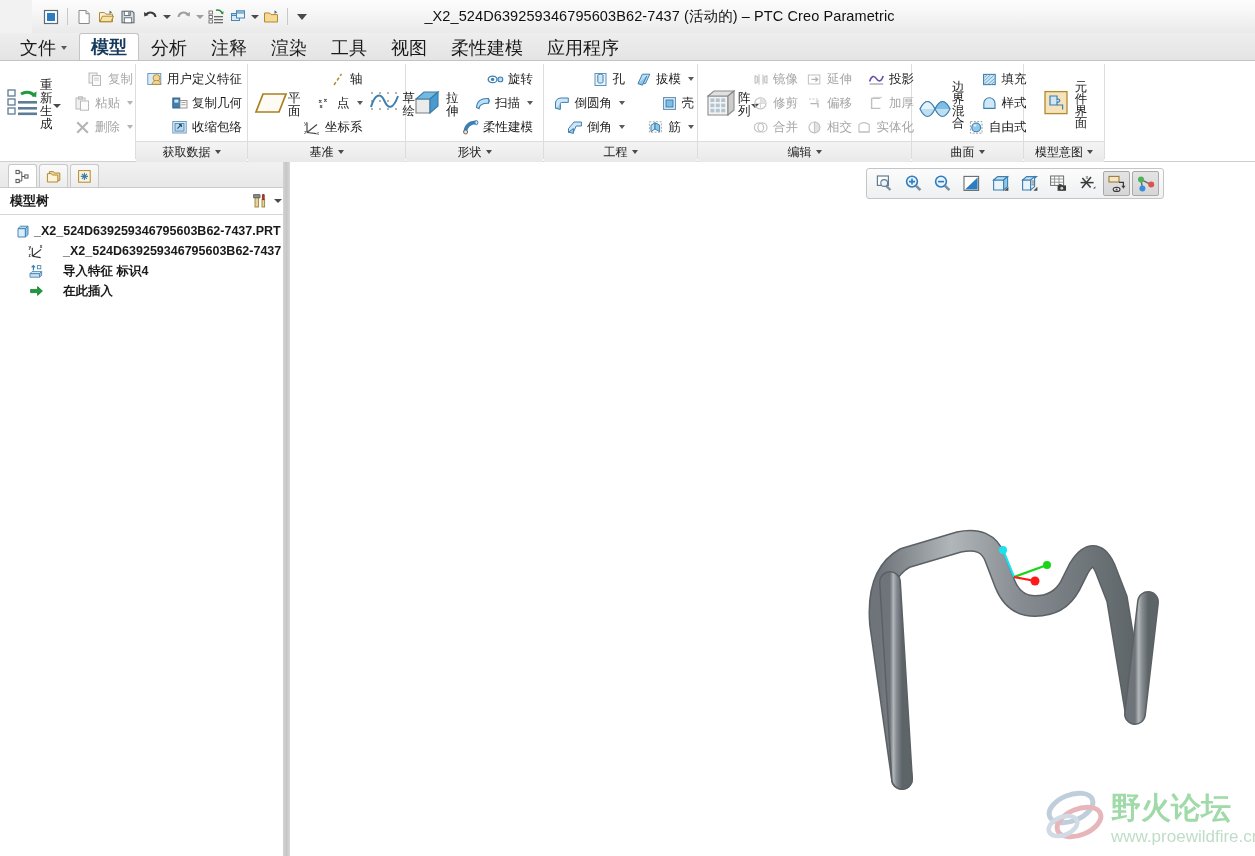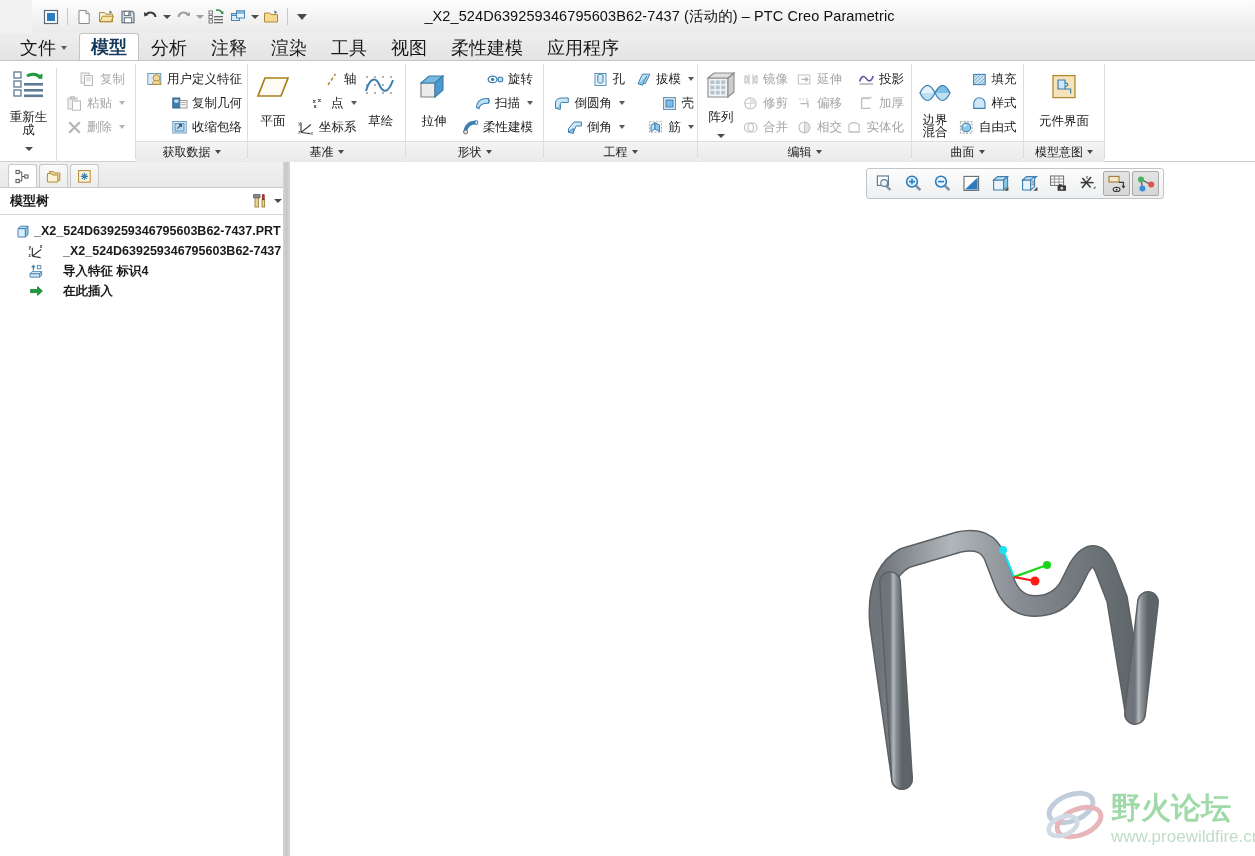--- a/index.html
+++ b/index.html
@@ -62,23 +62,23 @@
   .rgroup-label {
     height:21px; background:linear-gradient(to bottom,#f4f4f4,#e9e9e9);
     border-top:1px solid #dcdcdc;
     display:flex; align-items:center; justify-content:center;
     font-size:12px; color:#222; gap:4px;
   }
   .rgroup-label .dd { width:0;height:0;border-left:3.5px solid transparent;border-right:3.5px solid transparent;border-top:4px solid #4a4a4a;}
   .gdiv { width:1px; background:#dddddd; height:95px; margin-top:3px; }
 
   .bigbtn {
-    width:56px; height:74px; display:flex; flex-direction:column; align-items:center;
+    width:56px; height:74px; display:flex; flex-direction:row; align-items:center;
     justify-content:flex-start; padding-top:4px; cursor:pointer;
-    border:1px solid transparent; border-radius:3px;gap:7px;
+    border:1px solid transparent; border-radius:3px;
   }
   .bigbtn .bico { height:36px; display:flex; align-items:center; justify-content:center; }
   .bigbtn .blab { font-size:12.5px; color:#1a1a1a; text-align:center; line-height:13px; margin-top:2px;}
   .bigbtn .bcaret { width:0;height:0;border-left:4px solid transparent;border-right:4px solid transparent;border-top:4px solid #4a4a4a; margin-top:3px;}
 
   .col { display:flex; flex-direction:column; gap:0px;align-items:flex-end; }
   .smbtn {
     height:24px; display:flex; align-items:center; gap:4px; padding:0 4px;
     cursor:pointer; border:1px solid transparent; border-radius:2px;
     font-size:12.5px; color:#1a1a1a; white-space:nowrap;

